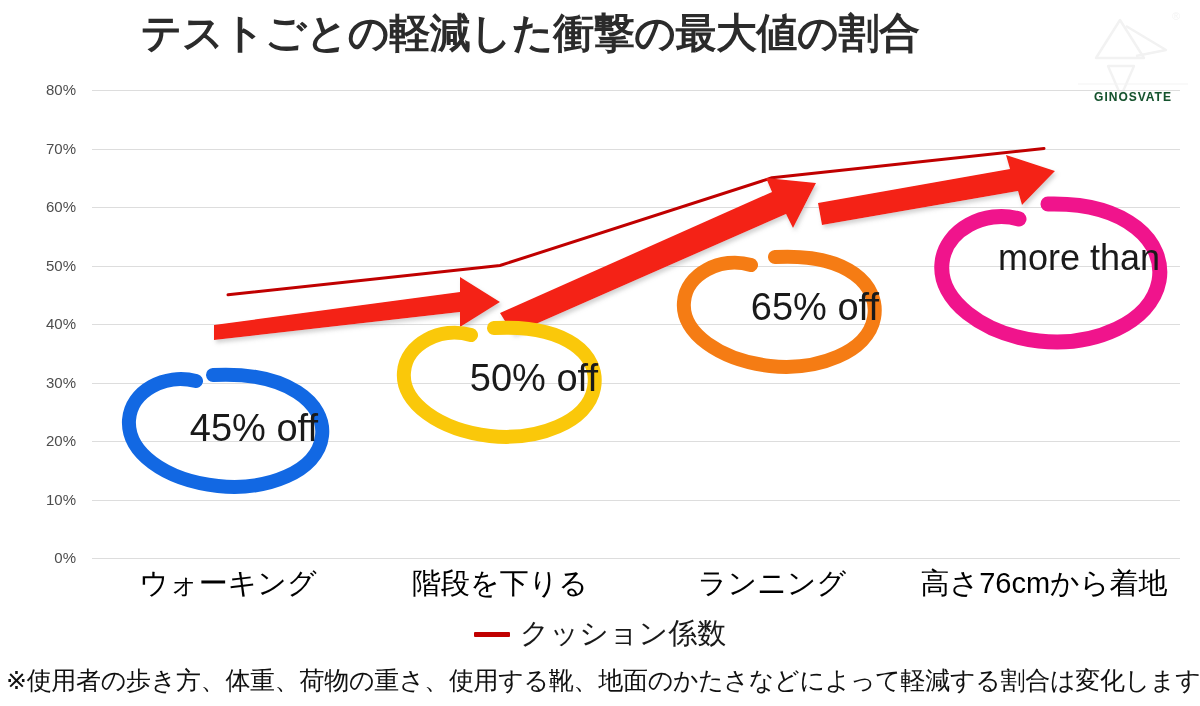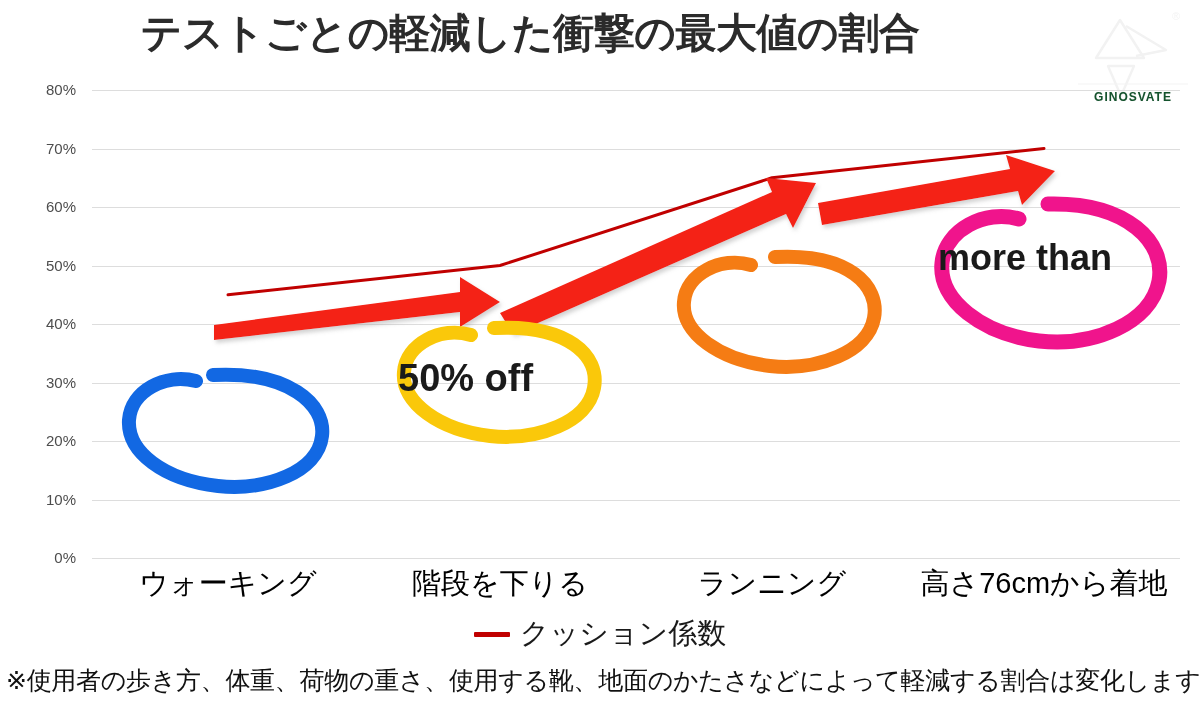--- a/index.html
+++ b/index.html
@@ -33,22 +33,22 @@
   .axis-ticks{position:absolute;left:92px;top:90px;width:1088px;height:468px;}
 
   
   .series-svg,.anno-svg{
     position:absolute;left:0;top:0;width:1200px;height:706px;
     pointer-events:none;
   }
 
   
   .anno-label{
-    position:absolute;color:#1a1a1a;font-weight:bold;
-    text-align:left;line-height:1.02;white-space:nowrap;
+    position:absolute;color:#1a1a1a;font-weight:normal;
+    text-align:right;line-height:1.02;white-space:nowrap;
   }
   .anno-45{left:118px;top:409px;width:200px;font-size:38px;}
   .anno-50{left:398px;top:359px;width:200px;font-size:38px;}
   .anno-65{left:679px;top:288px;width:200px;font-size:38px;}
   .anno-70{left:938px;top:239px;width:222px;font-size:36px;line-height:1.08;}
 
   
   .xlabels{position:absolute;left:72px;top:558px;width:1128px;height:50px;}
   .xlabel{
     position:absolute;top:6px;font-size:29px;color:#000000;
@@ -143,21 +143,23 @@
 
     <g>
       <path fill="none" stroke="#F57C14" stroke-width="14" stroke-linecap="round" d="M775,257 C849,253 880,286 874,318 C868,352 818,371 770,366 C720,360 681,333 684,302 C686,274 721,256 751,265"></path>
     </g>
 
     <g>
       <path fill="none" stroke="#F0148C" stroke-width="15" stroke-linecap="round" d="M1048,204 C1128,202 1166,243 1159,281 C1151,323 1094,347 1039,341 C982,334 938,300 942,263 C945,230 985,209 1019,219"></path>
     </g>
   </svg>
 
+  <div class="anno-label anno-45">45% off</div>
   <div class="anno-label anno-50">50% off</div>
+  <div class="anno-label anno-65">65% off</div>
   <div class="anno-label anno-70">
     <div>more than</div>
   </div>
 
   <div class="xlabels" id="xlabels">
       <div class="xlabel" style="left: 20px; width: 272px;">ウォーキング</div>
       <div class="xlabel" style="left: 564px; width: 272px;">ランニング</div>
       <div class="xlabel" style="left: 292px; width: 272px;">階段を下りる</div>
       <div class="xlabel" style="left: 836px; width: 272px;">高さ76cmから着地</div>
     </div>

